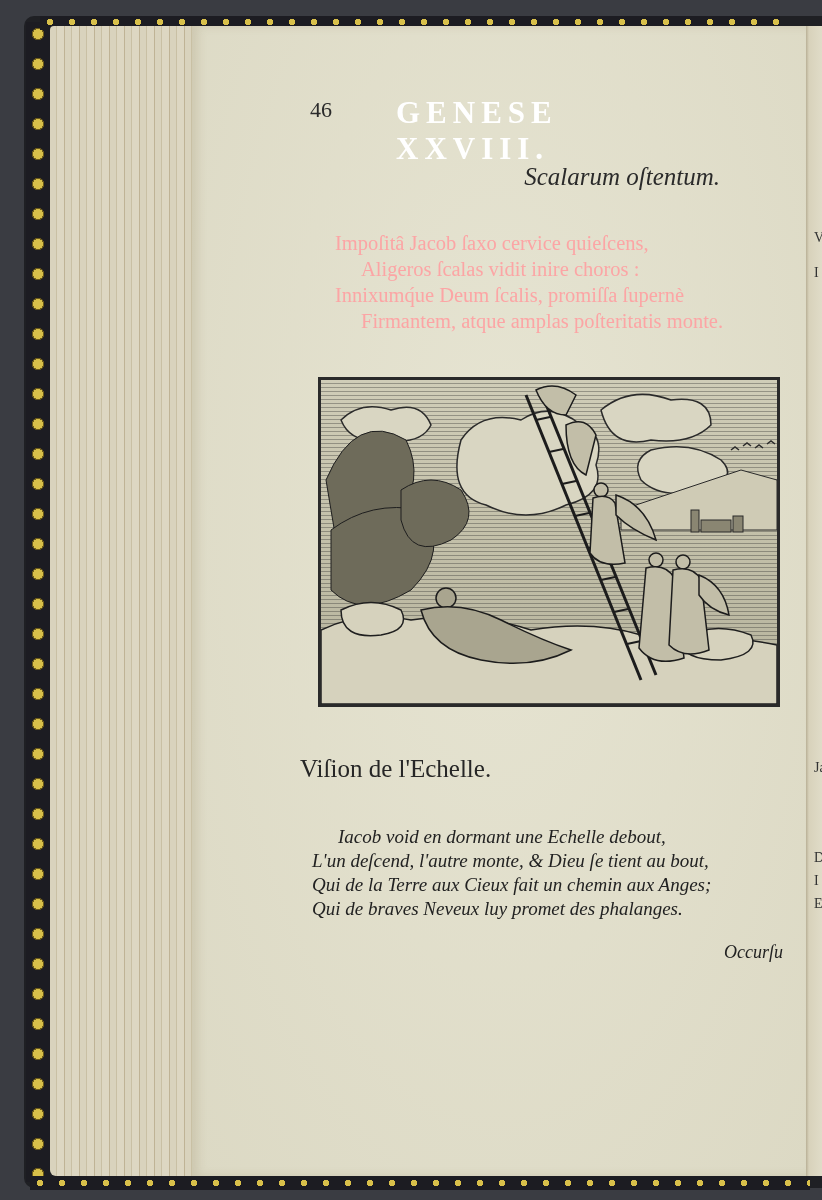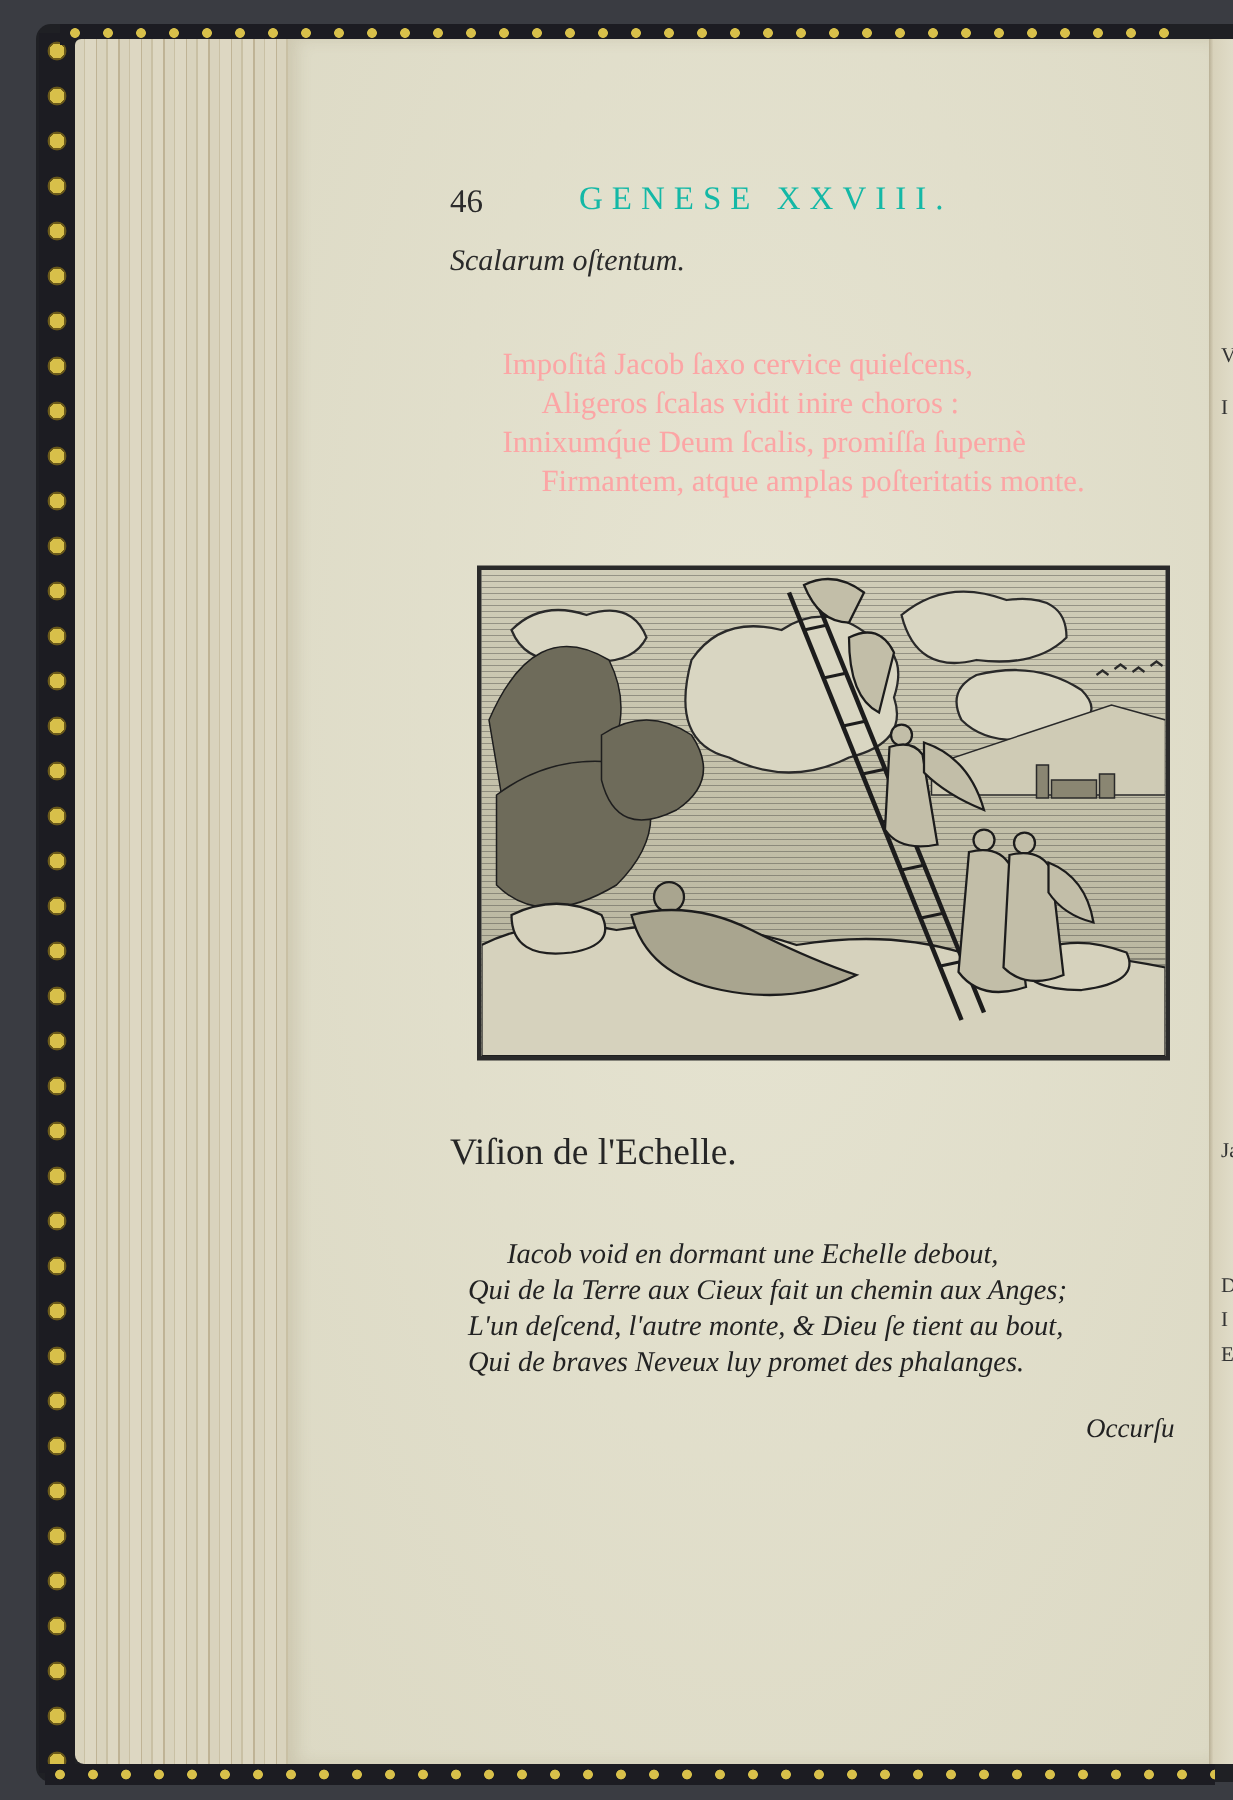--- a/index.html
+++ b/index.html
@@ -46,31 +46,31 @@
       box-shadow: inset 6px 0 10px rgba(120,100,60,0.15);
     }
     .gutter {
       position: absolute; left: 806px; top: 26px; width: 16px; height: 1150px;
       background: linear-gradient(90deg, #b9b096 0, #d8d2bb 3px, #e0dcc8 100%);
     }
     .facing-glyphs {
       position: absolute; left: 814px; width: 8px; color: #333; font-size: 14px; overflow: hidden;
     }
     .header {
-      position: absolute; top: 95px; left: 300px; width: 400px; height: 30px; margin-top: 24px;
+      position: absolute; top: 95px; left: 310px; width: 400px; height: 30px;
     }
     .page-number {
       position: absolute; left: 0; top: 2px; font-size: 22px; color: #2b2b2b;
     }
     .running-head {
-      position: absolute; left: 86px; top: 0; font-size: 22px; letter-spacing: 6px; color: #14b8a6;
+      position: absolute; left: 86px; top: 0; font-size: 31px; letter-spacing: 6px; color: #ffffff; font-weight: bold;
     }
     .subtitle {
-      position: absolute; top: 163px; left: 300px; width: 420px; text-align: left;
-      font-style: italic; font-size: 20px; color: #2a2a2a;
+      position: absolute; top: 163px; left: 300px; width: 420px; text-align: right;
+      font-style: italic; font-size: 25px; color: #2a2a2a;
     }
     .verse-latin {
       position: absolute; top: 230px; left: 335px; width: 450px;
       font-size: 20.5px; line-height: 26px; color: #fca5a5;
     }
     .verse-latin .indent { padding-left: 26px; }
     .woodcut {
       position: absolute; left: 318px; top: 377px; width: 462px; height: 330px;
       border: 3px solid #2a2a2a; box-sizing: border-box;
       background:
@@ -194,18 +194,18 @@
       <path d="M352 190 q20 -5 28 10 l8 70 q-25 10 -40 -5z"></path>
       <path d="M378 195 q25 10 30 40 q-20 -5 -30 -20z"></path>
     </g>
   </svg>
 </div>
 
 <div class="section-title">Viſion de l'Echelle.</div>
 
 <div class="verse-french">
   <div class="indent">Iacob void en dormant une Echelle debout,</div>
+  <div>L'un deſcend, l'autre monte, &amp; Dieu ſe tient au bout,</div>
   <div>Qui de la Terre aux Cieux fait un chemin aux Anges;</div>
-  <div>L'un deſcend, l'autre monte, &amp; Dieu ſe tient au bout,</div>
   <div>Qui de braves Neveux luy promet des phalanges.</div>
 </div>
 
 <div class="catchword">Occurſu</div>
 
 </body></html>

